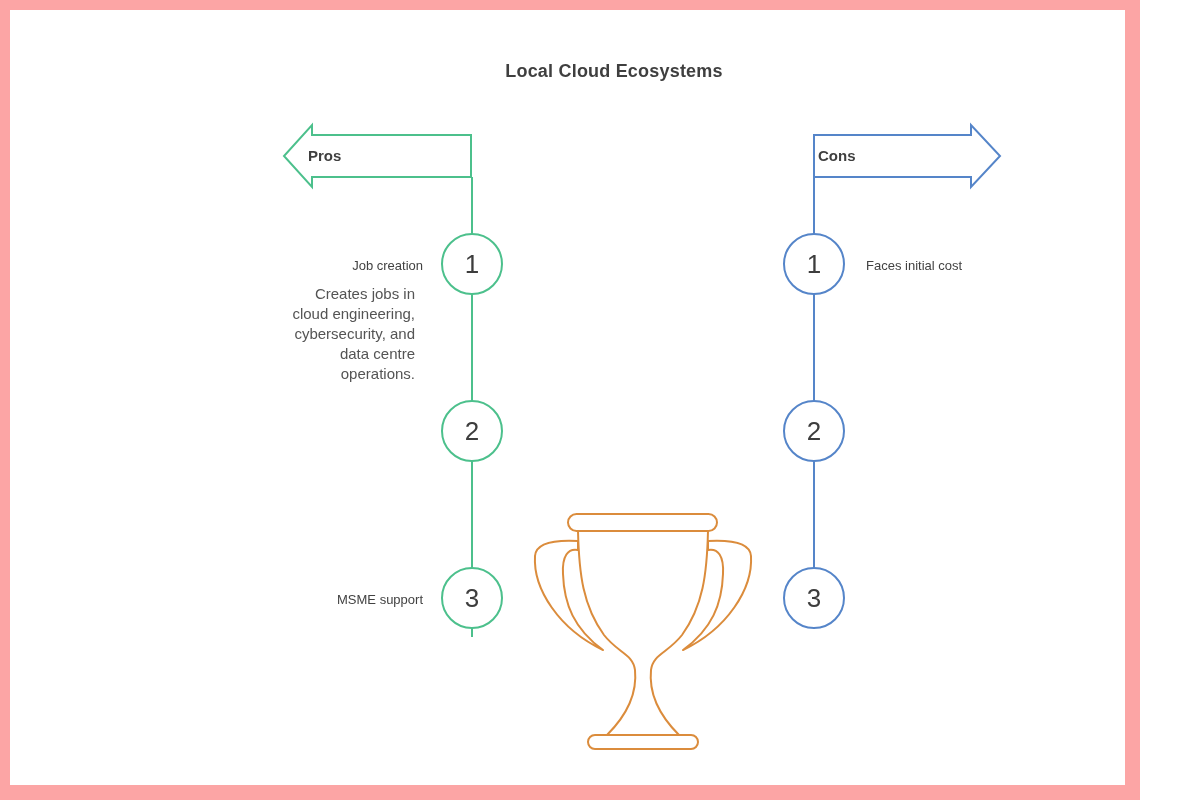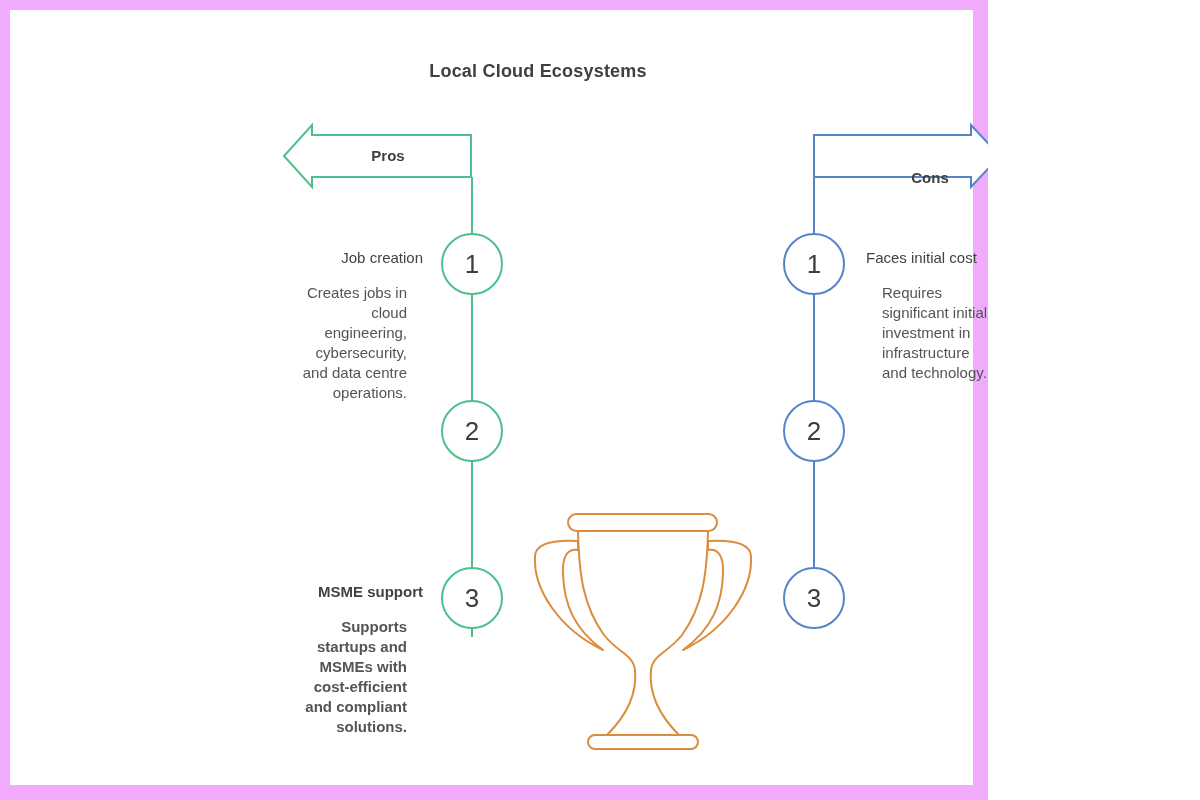--- a/index.html
+++ b/index.html
@@ -1,70 +1,70 @@
 <!DOCTYPE html>
 <html><head>
 <meta charset="utf-8">
 <style>
   html,body { margin:0; padding:0; background:#fff; }
   .canvas {
-    position:relative; width:988px; height:800px;
-    background:#f0abfc;
+    position:relative; width:1140px; height:800px;
+    background:#fca5a5;
     font-family:"Liberation Sans", sans-serif;
     overflow:hidden;
   }
   .panel {
     position:absolute; left:10px; top:10px; right:15px; bottom:15px;
     background:#ffffff;
   }
   .abs { position:absolute; }
   .page-title {
     left:88px; right:0; top:61px;
     text-align:center;
     font-size:18px; font-weight:bold; color:#3f3f3f;
     letter-spacing:0.2px;
   }
   .arrow-label {
-    top:147px; width:160px; text-align:center;
+    top:147px; width:160px; text-align:left;
     font-size:15px; font-weight:bold; color:#3f3f3f;
   }
   .vline { width:2px; top:177px; }
   .vline.green { background:#4CC08C; height:460px; left:471px; }
   .vline.blue  { background:#5585C9; height:452px; left:813px; }
   .num-circle {
     width:58px; height:58px; border-radius:50%;
     background:#fff; border:2px solid #4CC08C;
     display:flex; align-items:center; justify-content:center;
     font-size:26px; color:#3d3d3d; z-index:2;
   }
   .num-circle.blue { border-color:#5585C9; }
   .item { z-index:2; }
   .item.pro { left:283px; width:140px; text-align:right; }
   .item.con { left:866px; width:138px; text-align:left; }
-  .item-title { font-size:15px; color:#424242; line-height:19px; margin:4px 0 9px 0; }
-  .item-desc  { font-size:15px; color:#545454; line-height:20px; margin:16px; }
+  .item-title { font-size:13px; color:#424242; line-height:19px; margin:12px 0 9px 0; }
+  .item-desc  { font-size:15px; color:#545454; line-height:20px; margin:8px; }
   svg { display:block; }
 </style>
 </head>
 <body>
 
 <div class="canvas">
   <div class="panel"></div>
 
   <div class="abs page-title">Local Cloud Ecosystems</div>
 
   <svg class="abs" style="left:282px; top:120px;" width="190" height="70" viewBox="0 0 190 70">
     <polygon points="189,15 30,15 30,5 2,36 30,67 30,57 189,57" fill="#ffffff" stroke="#4CC08C" stroke-width="2" stroke-linejoin="miter"></polygon>
   </svg>
   <div class="abs arrow-label" style="left:308px;">Pros</div>
 
   <svg class="abs" style="left:813px; top:120px;" width="190" height="70" viewBox="0 0 190 70">
     <polygon points="1,15 158,15 158,5 187,36 158,67 158,57 1,57" fill="#ffffff" stroke="#5585C9" stroke-width="2" stroke-linejoin="miter"></polygon>
   </svg>
-  <div class="abs arrow-label" style="left:850px;margin-top:22px;">Cons</div>
+  <div class="abs arrow-label" style="left:818px;">Cons</div>
 
   <div class="abs vline green"></div>
   <div class="abs vline blue"></div>
 
   <div class="abs num-circle" style="left:441px; top:233px;">
     <span>1</span>
   </div>
   <div class="abs num-circle" style="left:441px; top:400px;">
     <span>2</span>
   </div>
@@ -79,28 +79,26 @@
     <span>2</span>
   </div>
   <div class="abs num-circle blue" style="left:783px; top:567px;">
     <span>3</span>
   </div>
 
   <div class="abs item pro" style="top:244px;">
     <p class="item-title">Job creation</p>
     <p class="item-desc">Creates jobs in cloud engineering, cybersecurity, and data centre operations.</p>
   </div>
-  <div class="abs item pro" style="top:578px;font-weight:bold;">
+  <div class="abs item pro" style="top:578px;">
     <p class="item-title">MSME support</p>
-    <p class="item-desc">Supports startups and MSMEs with cost-efficient and compliant solutions.</p>
   </div>
 
   <div class="abs item con" style="top:244px;">
     <p class="item-title">Faces initial cost</p>
-    <p class="item-desc">Requires significant initial investment in infrastructure and technology.</p>
   </div>
 
   <svg class="abs" style="left:524px; top:494px;" width="240" height="270" viewBox="0 0 240 270">
     <g fill="none" stroke="#DB8C3C" stroke-width="2" stroke-linejoin="round" stroke-linecap="round">
 
       <path d="M 54 47 C 35 46, 12 47, 11 62 C 9 95, 35 135, 79 156 C 50 135, 40 110, 39 80 C 38 62, 44 54, 54 56 Z" fill="#ffffff"></path>
 
       <path d="M 184 47 C 203 46, 226 47, 227 62 C 229 95, 203 135, 159 156 C 188 135, 198 110, 199 80 C 200 62, 194 54, 184 56 Z" fill="#ffffff"></path>
 
       <path d="M 54 37 C 55 80, 59 112, 80 141 C 94 159, 109 160, 111 176 C 113 196, 106 218, 83 241 L 155 241 C 132 218, 125 196, 127 176 C 129 160, 144 159, 158 141 C 179 112, 183 80, 184 37 Z" fill="#ffffff"></path>

